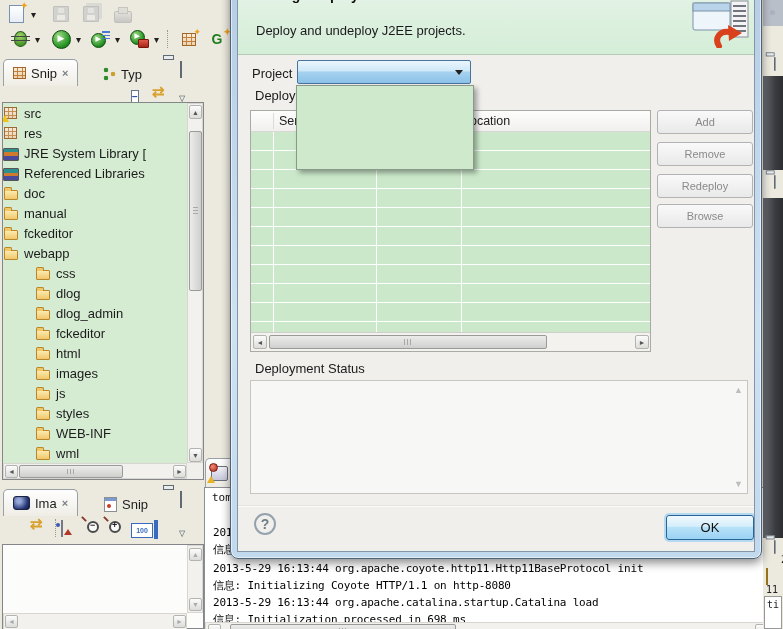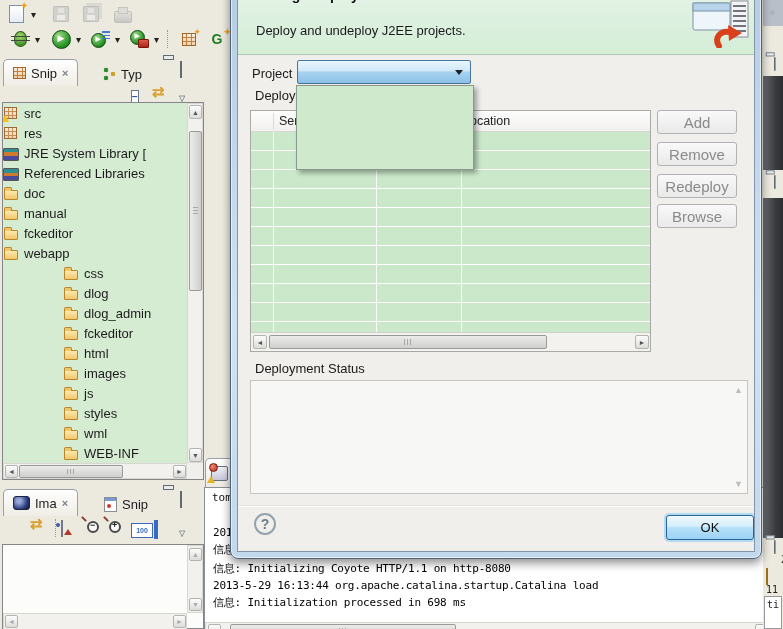--- a/index.html
+++ b/index.html
@@ -75,21 +75,21 @@
     radial-gradient(circle at 4px 11px,#2e8b2e 2px,transparent 2.6px),
     radial-gradient(circle at 11px 7px,#caa12e 2px,transparent 2.6px);}
   .ic-imatab{width:15px;height:12px;border-radius:3px;border:1px solid #1a2340;
     background:radial-gradient(circle at 5px 4px,#97a8d8 2px,#2a3a7a 65%,#101838);}
   .ic-sniptab{width:11px;height:13px;background:#fff;border:1px solid #8a8f94;position:relative;}
   .ic-sniptab::before{content:"";position:absolute;left:0;top:0;right:0;height:3px;background:#7a9ad0;}
   .ic-sniptab::after{content:"";position:absolute;left:2px;top:6px;width:4px;height:4px;border-radius:50%;background:#cc3a2a;}
 
   
   .tree-item{height:20px;display:flex;align-items:center;gap:4px;white-space:nowrap;}
-  .tree-item.ind{padding-left:32px;margin-left:28px;}
+  .tree-item.ind{padding-left:32px;}
   .ti-icon{width:17px;height:16px;position:relative;flex:none;}
   .i-folder::before{content:"";position:absolute;left:1px;top:5px;width:12px;height:8px;
     background:linear-gradient(#fceaaf,#f1c76b);border:1px solid #b9862c;border-radius:1px;}
   .i-folder::after{content:"";position:absolute;left:1px;top:2px;width:6px;height:3px;background:#f1c76b;
     border:1px solid #b9862c;border-bottom:none;border-radius:2px 2px 0 0;}
   .i-package::before,.i-package-warning::before{content:"";position:absolute;left:1px;top:2px;width:13px;height:12px;
     border:1px solid #9c6a34;box-sizing:border-box;
     background:
       linear-gradient(90deg,transparent 0 3px,#c49058 3px 4px,transparent 4px 7px,#c49058 7px 8px,transparent 8px),
       linear-gradient(transparent 0 3px,#c49058 3px 4px,transparent 4px 7px,#c49058 7px 8px,transparent 8px),
@@ -149,23 +149,23 @@
   .hdiv{position:absolute;top:2px;bottom:2px;width:1px;background:#dcdbd8;}
   .hcell{position:absolute;top:3px;font-size:12.5px;color:#222;}
   #tbl-body{position:absolute;left:0;top:21px;width:100%;height:202px;background-color:#cbe9ca;
     background-image:
       linear-gradient(#fff,#fff),linear-gradient(#fff,#fff),linear-gradient(#fff,#fff),
       repeating-linear-gradient(180deg,transparent 0 18px,#ffffff 18px 19px);
     background-size:1px 100%,1px 100%,1px 100%,auto;
     background-position:22px 0,125px 0,210px 0,0 0;
     background-repeat:no-repeat,no-repeat,no-repeat,repeat;}
   #tbl-hscroll{position:absolute;left:0;bottom:0;width:100%;height:19px;background:#f3f2ef;border-top:1px solid #cfcec9;box-sizing:border-box;}
-  .sidebtn{position:absolute;left:419px;width:80px;height:24px;box-sizing:border-box;
+  .sidebtn{position:absolute;left:419px;width:96px;height:24px;box-sizing:border-box;
     border:1px solid #b2b2b5;border-radius:3px;background:linear-gradient(#f9f9f9,#e9e9e9);
-    color:#8a8a8a;font-size:15px;display:flex;align-items:center;justify-content:center;}
+    color:#8a8a8a;font-size:11px;display:flex;align-items:center;justify-content:center;}
   #statusbox{position:absolute;left:12px;top:380px;width:498px;height:114px;background:#f7f7f5;
     border:1px solid #c6c5c2;box-sizing:border-box;}
   #statusbox .up{position:absolute;right:4px;top:4px;color:#bdbdbb;font-size:9px;}
   #statusbox .dn{position:absolute;right:4px;bottom:4px;color:#bdbdbb;font-size:9px;}
   #dlg-sep{position:absolute;left:0;top:505px;width:516px;height:1px;background:#e3e2df;box-shadow:0 1px 0 #fbfbfa;}
   #helpbtn{position:absolute;left:16px;top:513px;width:22px;height:22px;border:2px solid #93a2ac;border-radius:50%;
     color:#6d7d87;font-weight:bold;font-size:14px;display:flex;align-items:center;justify-content:center;box-sizing:border-box;}
   #okbtn{position:absolute;left:428px;top:515px;width:88px;height:25px;box-sizing:border-box;
     border:1px solid #2a6496;border-radius:3px;color:#111;font-size:13px;
     background:linear-gradient(#f0f9fe,#d5eefb 45%,#b7e1f8 50%,#9bd2f4);
@@ -332,26 +332,26 @@
           <span>js</span>
         </div>
 
         <div class="tree-item ind">
           <span class="ti-icon i-folder"></span>
           <span>styles</span>
         </div>
 
         <div class="tree-item ind">
           <span class="ti-icon i-folder"></span>
+          <span>WEB-INF</span>
+        </div>
+
+        <div class="tree-item ind">
+          <span class="ti-icon i-folder"></span>
           <span>wml</span>
-        </div>
-
-        <div class="tree-item ind">
-          <span class="ti-icon i-folder"></span>
-          <span>WEB-INF</span>
         </div>
       </div>
 
     <div class="sb-track" style="left:184px;top:0;width:16px;height:360px;">
       <div class="sb-btn" style="left:1px;top:1px;width:13px;height:14px;">▲</div>
       <div class="sb-thumb v" style="left:1px;top:27px;width:13px;height:160px;"></div>
       <div class="sb-btn" style="left:1px;top:344px;width:13px;height:14px;">▼</div>
     </div>
 
     <div class="sb-track" style="left:0;top:360px;width:184px;height:16px;">
@@ -397,20 +397,21 @@
   <div class="abs" style="left:205px;top:458px;width:44px;height:29px;z-index:1;border:1px solid #9aa0a8;border-bottom:none;border-radius:5px 5px 0 0;background:linear-gradient(#fefefe,#eceae2);display:flex;align-items:center;gap:6px;padding:0 5px;box-sizing:border-box;">
     <span class="ic-console"></span>
     <span>P</span>
   </div>
   <div class="abs" style="left:204px;top:487px;width:566px;height:142px;background:#ffffff;border:1px solid #8a8f94;border-right:none;box-sizing:border-box;z-index:1;">
     <div class="abs mono" style="left:7px;top:3px;font-size:11px;color:#111;">tomc</div>
     <div class="abs clog mono" style="left:8px;top:36px;">2013</div>
     <div class="abs clog mono" style="left:8px;top:53px;">信息:</div>
     <div class="abs" style="left:8px;top:72px;">
 
+        <div class="clog mono">2013-5-29 16:13:44 org.apache.coyote.http11.Http11BaseProtocol init</div>
 
         <div class="clog mono">信息: Initializing Coyote HTTP/1.1 on http-8080</div>
 
         <div class="clog mono">2013-5-29 16:13:44 org.apache.catalina.startup.Catalina load</div>
 
         <div class="clog mono">信息: Initialization processed in 698 ms</div>
       </div>
 
     <div class="sb-track" style="left:0;top:134px;width:566px;height:14px;">
       <div class="sb-btn" style="left:2px;top:1px;width:13px;height:12px;">◄</div>

